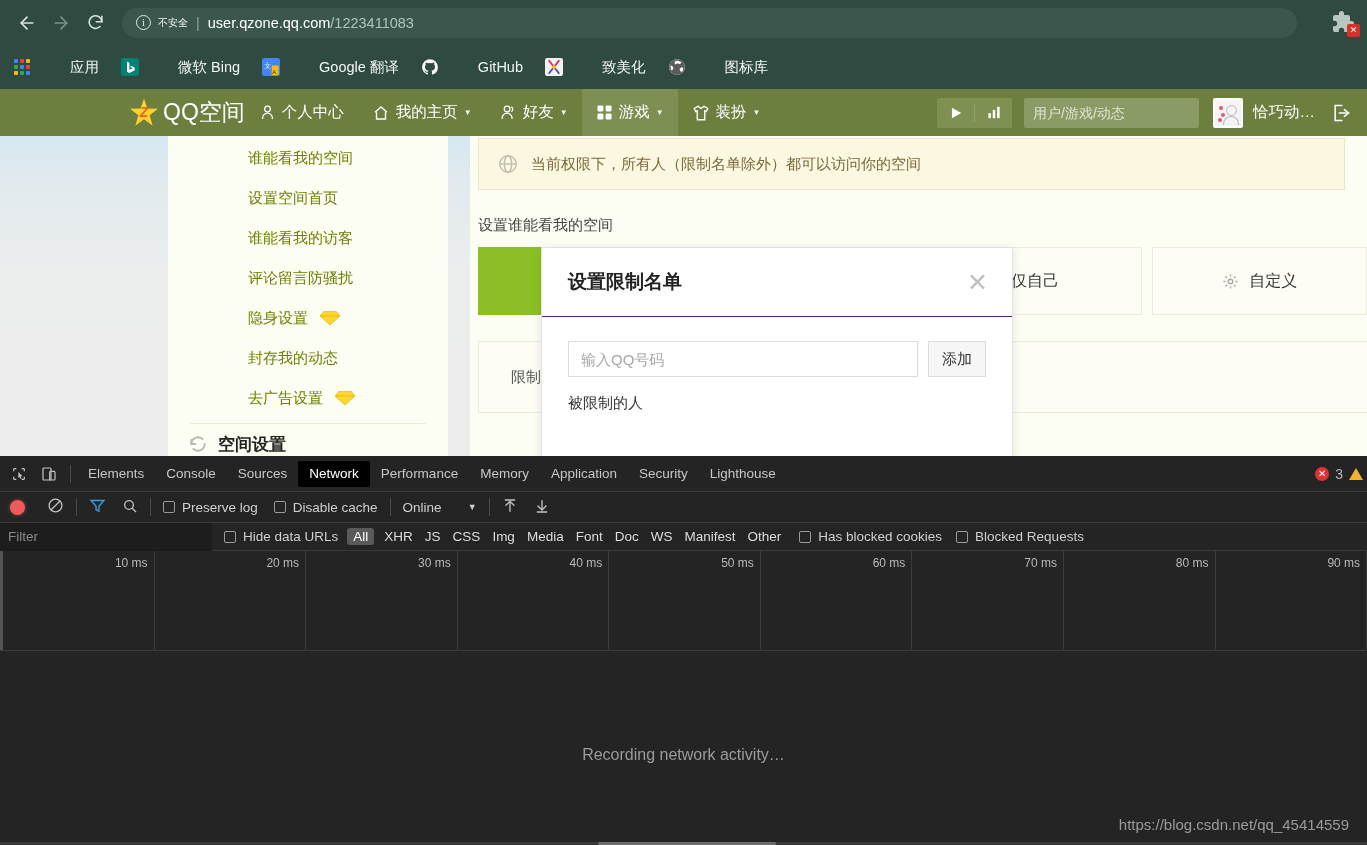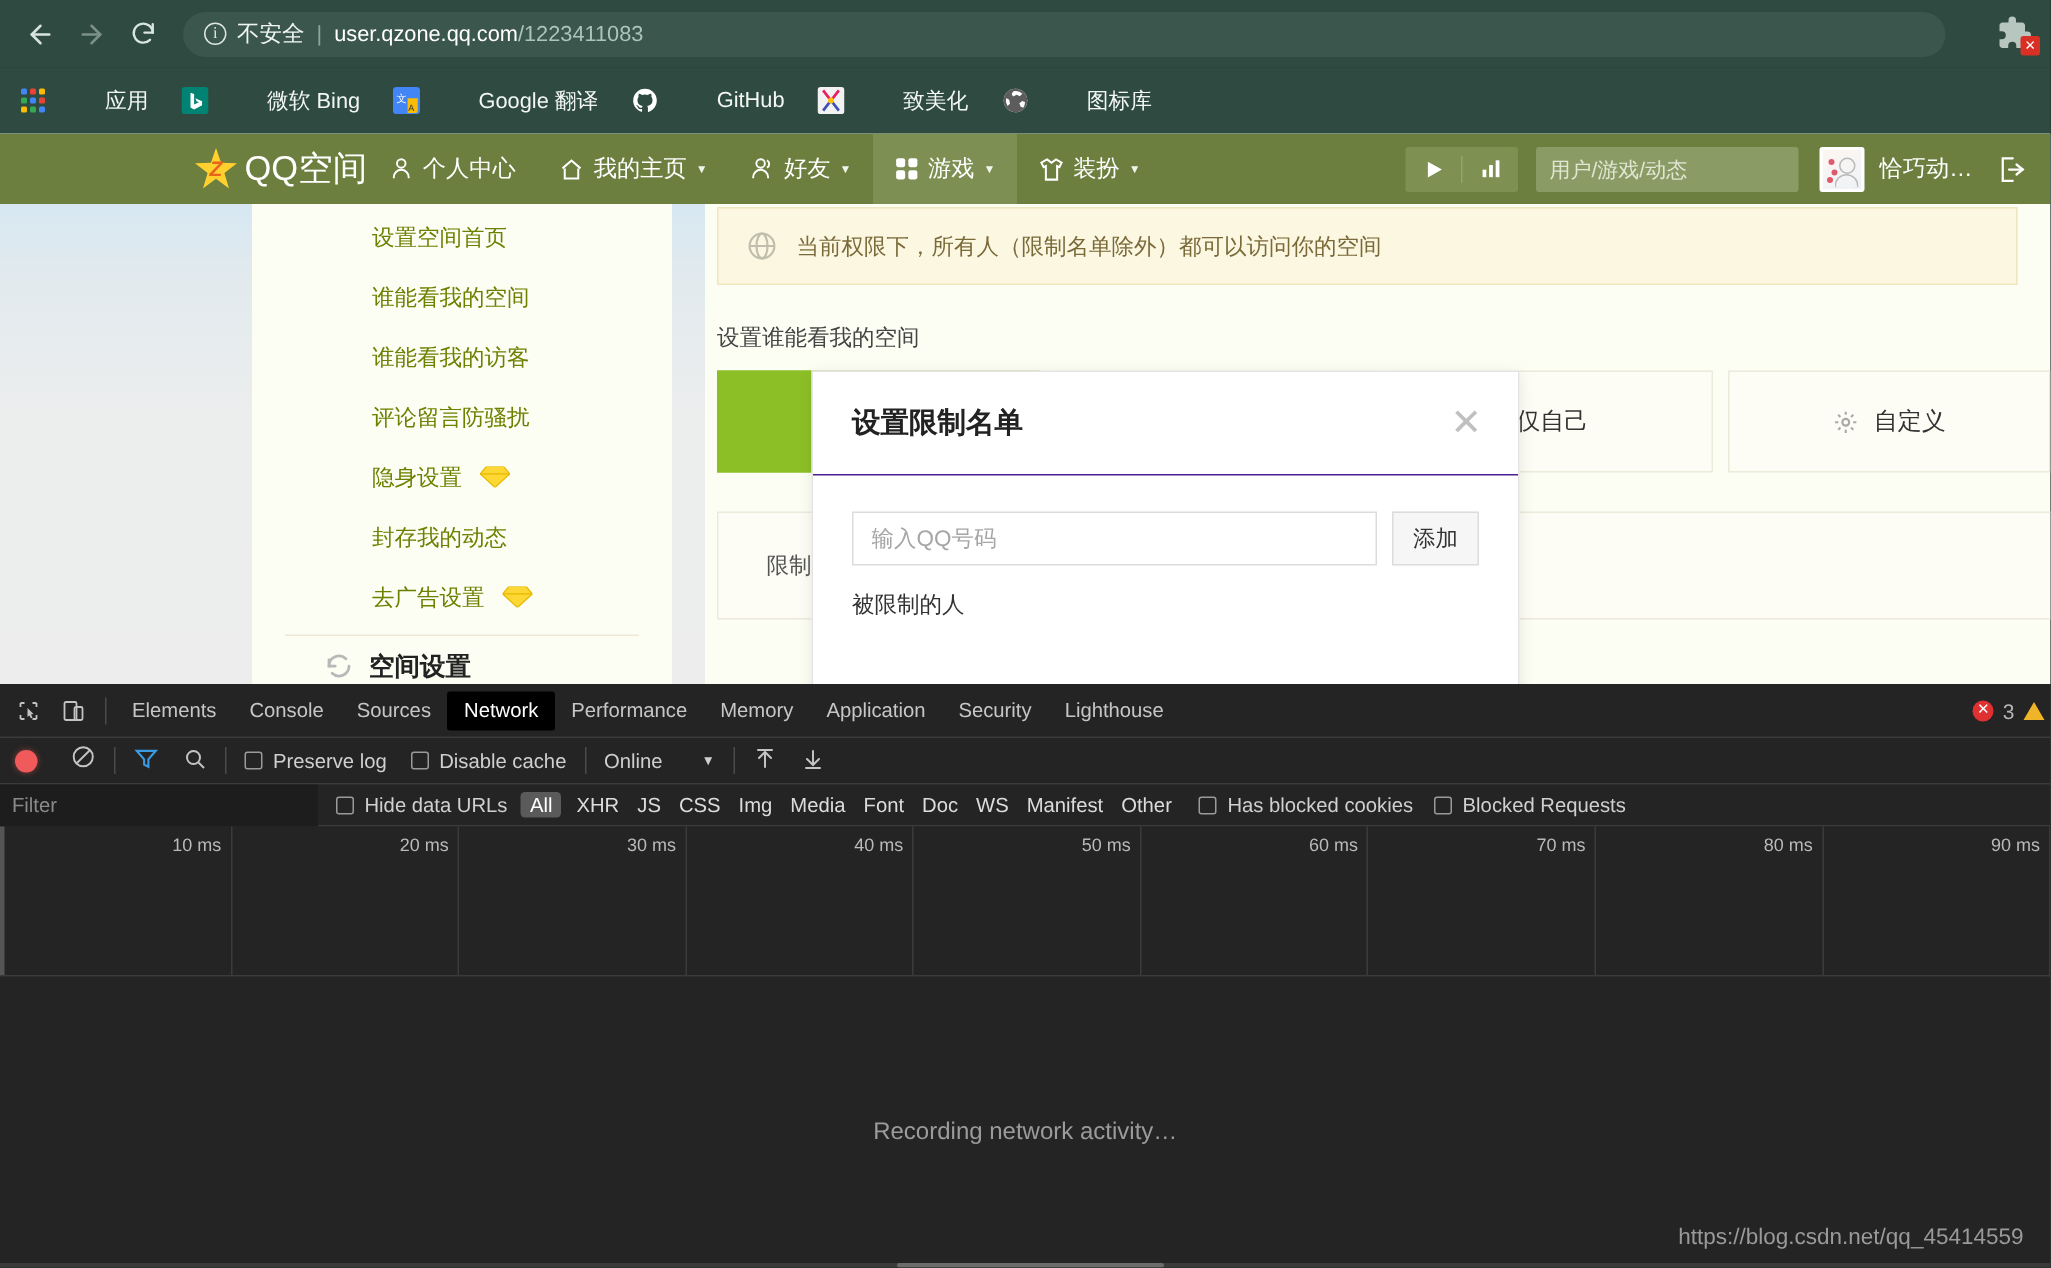--- a/index.html
+++ b/index.html
@@ -28,21 +28,21 @@
     background: #3b564d; border-radius: 15px;
     display: flex; align-items: center; padding: 0 14px;
     color: #e6eeea; font-size: 14.5px; overflow: hidden; white-space: nowrap;
   }
   .omni-info-icon {
     width: 15px; height: 15px; border-radius: 50%;
     border: 1.4px solid #dde7e2; color: #dde7e2;
     font-size: 11px; line-height: 12px; text-align: center;
     flex: 0 0 15px; margin-right: 7px; font-family: "Liberation Serif", serif;
   }
-  .omni-insecure { font-size: 15px; color: #f0f5f2; font-family: Liberation Mono, monospace; }
+  .omni-insecure { font-size: 10px; color: #f0f5f2; font-family: Liberation Mono, monospace; }
   .omni-sep { margin: 0 8px; color: #8ba79c; }
   .omni-host { color: #ffffff; }
   .omni-path { color: #aec4bb; }
   .ext-area { width: 60px; display: flex; align-items: center; justify-content: flex-end; position: relative; }
   .puzzle-icon { position: relative; width: 26px; height: 26px; }
   .puzzle-glyph { color: #b7c6bf; font-size: 19px; line-height: 26px; }
   .ext-badge {
     position: absolute; right: -3px; bottom: -1px;
     width: 13px; height: 13px; background: #d93025; border-radius: 2px;
     color: #fff; font-size: 9px; line-height: 13px; text-align: center; font-weight: bold;
@@ -118,21 +118,21 @@
     background: #fcfdf3;
   }
   .side-menu { padding-top: 2px; }
   .side-item {
     height: 40px; display: flex; align-items: center; padding-left: 80px;
     color: #6e8000; font-size: 15px; white-space: nowrap;
   }
   .diamond { margin-left: 12px; width: 20px; height: 14px; display:inline-block; }
   .side-sep { margin: 5px 22px 0 22px; border-top: 1px solid #ece9d6; }
   .side-head {
-    height: 40px; display: flex; align-items: center; padding-left: 48px;
+    height: 40px; display: flex; align-items: center; padding-left: 20px;
     color: #222; font-size: 17px; font-weight: bold; text-align: center;
   }
   .side-head-ico { margin-right: 10px; color: #b8b8b8; display:flex; }
 
   .content-card {
     position: absolute; left: 470px; top: 0; width: 897px; height: 320px;
     background: #fcfdf3;
   }
   .notice {
     margin: 2px 22px 0 8px; height: 52px; background: #fcf7e0;
@@ -462,24 +462,24 @@
             <line x1="10" y1="12" x2="21" y2="12"></line>
           </svg>
       </div>
     </div>
 
     <div class="page-body">
 
       <div class="side-card">
         <div class="side-menu">
           <div class="side-item">
+            <span>谁能看我的空间</span>
+          </div>
+          <div class="side-item">
             <span>设置空间首页</span>
-          </div>
-          <div class="side-item">
-            <span>谁能看我的空间</span>
           </div>
           <div class="side-item">
             <span>谁能看我的访客</span>
           </div>
           <div class="side-item">
             <span>评论留言防骚扰</span>
           </div>
           <div class="side-item">
             <span>隐身设置</span>
             <span class="diamond">

